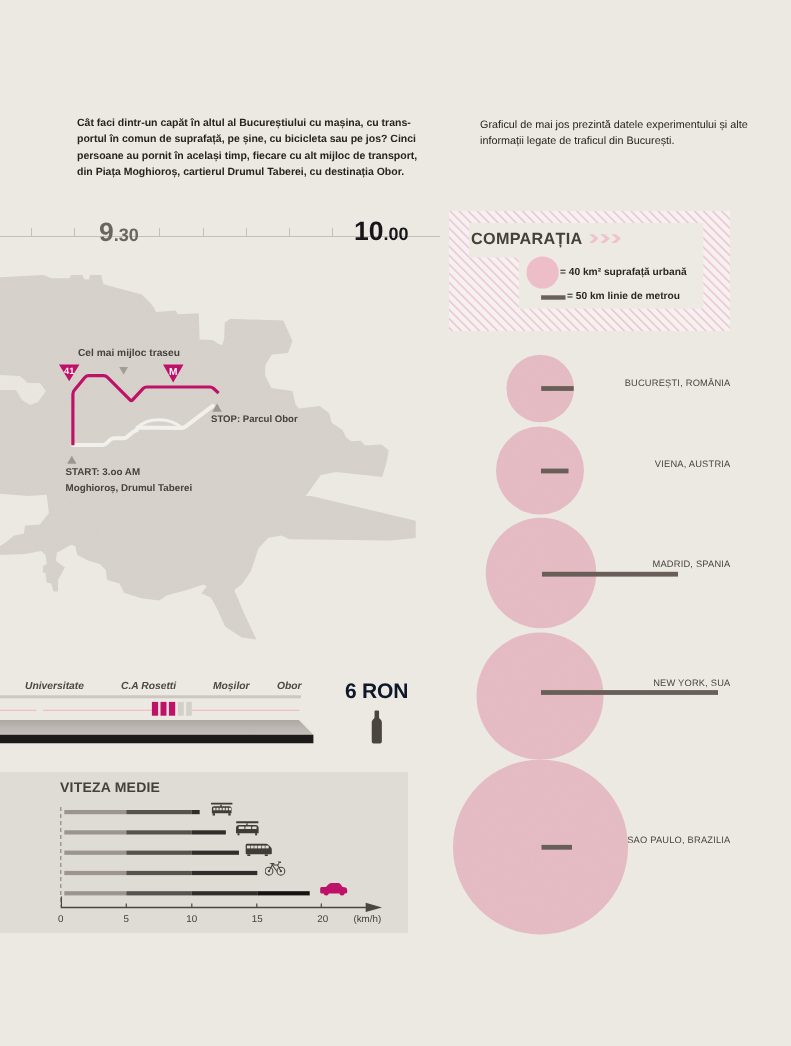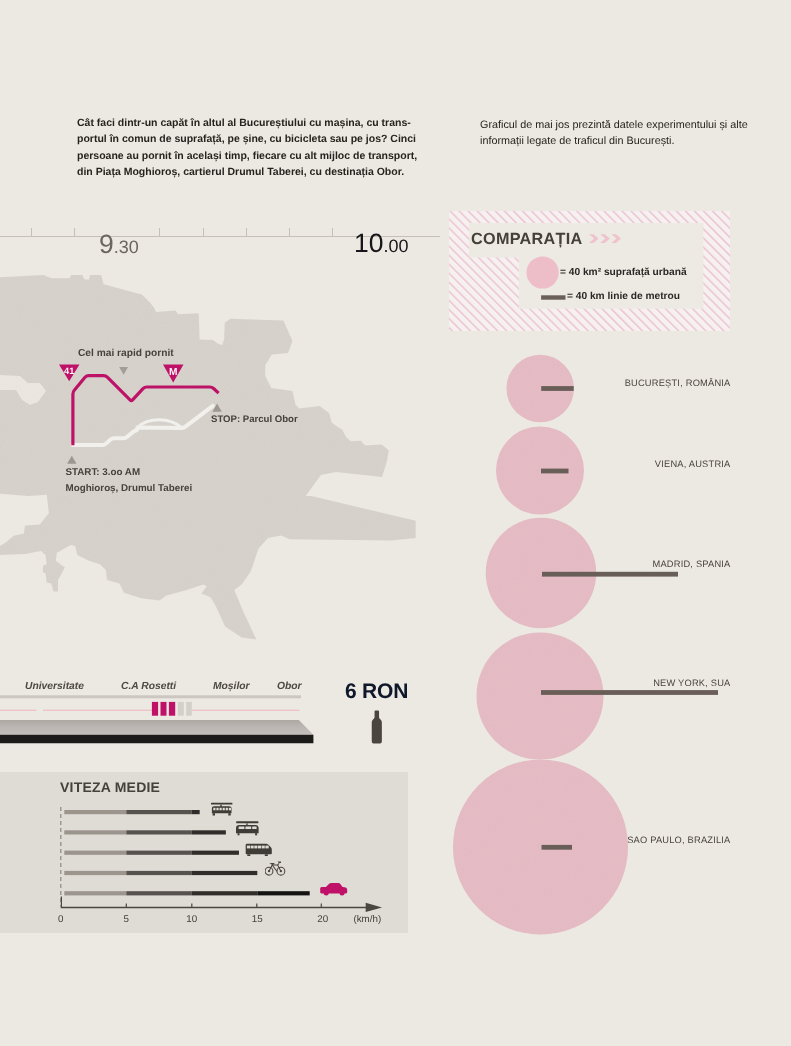--- a/index.html
+++ b/index.html
@@ -10,21 +10,21 @@
   .abs{position:absolute;}
   svg{display:block;}
 
   
   #intro-left{left:77px;top:115px;width:352px;font-size:10.5px;font-weight:bold;line-height:16.3px;
               color:#26231F;white-space:pre-line;}
   #intro-right{left:448px;top:117px;width:290px;font-size:10.8px;font-weight:normal;line-height:16.3px;
                color:#26231F;white-space:pre-line;margin-left:32px;}
 
   
-  .timelbl{position:absolute;font-weight:400;white-space:nowrap;margin-top:12px;}
+  .timelbl{position:absolute;font-weight:700;white-space:nowrap;}
   #lbl930{left:99px;top:217px;color:#6A655E;}
   #lbl1000{left:354px;top:216px;color:#17161A;}
   .big{font-size:26.5px;} .sm{font-size:18px;}
 
   
   .complegend{position:absolute;font-size:10.2px;font-weight:bold;color:#2A2724;white-space:nowrap;}
   .stationlbl{position:absolute;font-size:10.3px;font-style:italic;font-weight:bold;color:#4C4842;white-space:nowrap;}
   .maplabel{position:absolute;font-weight:bold;color:#46423C;white-space:nowrap;}
 </style>
 </head>
@@ -78,21 +78,21 @@
            L181.5,177.9 Q184.0,177.9 185.8,176.4 L212.8,155.8"></path>
 
   <path fill="none" stroke="#F2F0EC" stroke-width="3.0" stroke-linecap="butt" stroke-linejoin="round" d="M137.6,177.3 C148.5,167.0 169.5,167.2 182.0,177.8"></path>
 
   <path fill="none" stroke="#BE1268" stroke-width="3.2" stroke-linecap="butt" stroke-linejoin="round" d="M72.9,195.2 L72.9,144.0 Q72.9,141.8 74.3,140.2 L85.0,127.3
            Q86.5,125.6 88.8,125.6 L103.5,125.6 Q105.8,125.6 107.3,127.2 L130.0,149.8
            Q131.3,151.1 132.6,149.8 L143.0,138.6 Q144.6,137.0 146.8,137.0
            L209.8,137.0 Q212.0,137.0 213.6,138.5 L218.6,143.2"></path>
 </svg>
 
-<div class="abs maplabel" id="lbl-route" style="left:78px;top:348px;font-size:10.2px;">Cel mai rapid pornit</div>
+<div class="abs maplabel" id="lbl-route" style="left:78px;top:348px;font-size:10.2px;">Cel mai mijloc traseu</div>
 
 <svg class="abs" style="left:58px;top:363px" width="128" height="22">
   <g>
     <polygon points="1,1.4 21.5,1.4 11.2,18.2" fill="#BE1268"></polygon>
     <text x="11.2" y="11.0" text-anchor="middle" font-family="Liberation Sans, sans-serif" font-size="9.2" font-weight="bold" fill="#FBF4F6">41</text>
   </g>
   <g>
     <polygon points="105,1.4 125.5,1.4 115.2,19.5" fill="#BE1268"></polygon>
     <text x="115.2" y="11.8" text-anchor="middle" font-family="Liberation Sans, sans-serif" font-size="10.2" font-weight="bold" fill="#FBF4F6">M</text>
   </g>
@@ -284,21 +284,21 @@
   <g fill="#EFC2CD">
     <path d="M140.0,23.2 L144.5,23.2 L149.6,27.6 L144.5,32.0 L140.0,32.0 L145.1,27.6 Z"></path>
     <path d="M151.2,23.2 L155.7,23.2 L160.8,27.6 L155.7,32.0 L151.2,32.0 L156.3,27.6 Z"></path>
     <path d="M162.4,23.2 L166.9,23.2 L172.0,27.6 L166.9,32.0 L162.4,32.0 L167.5,27.6 Z"></path>
   </g>
   <circle cx="93.6" cy="61.5" r="16.1" fill="#EDBDC8"></circle>
   <rect x="92.1" y="84.3" width="24.4" height="4.4" fill="#6A5F59"></rect>
 </svg>
 <div class="abs" id="comp-title" style="left:471px;top:230px;font-size:16.2px;font-weight:bold;color:#454039;letter-spacing:0.3px;">COMPARAȚIA</div>
 <div class="abs complegend" style="left:560px;top:266.5px">= 40 km² suprafață urbană</div>
-<div class="abs complegend" style="left:567px;top:291px">= 40 km linie de metrou</div>
+<div class="abs complegend" style="left:567px;top:291px">= 50 km linie de metrou</div>
 
 <svg class="abs" id="bubble-chart" style="left:440px;top:340px" width="351" height="610">
   <defs>
     <filter id="grain2" x="-2%" y="-2%" width="104%" height="104%">
       <feTurbulence type="fractalNoise" baseFrequency="0.85" numOctaves="3" result="n"></feTurbulence>
       <feColorMatrix in="n" type="saturate" values="0"></feColorMatrix>
       <feComponentTransfer result="g">
           <feFuncA type="linear" slope="0.08"></feFuncA>
         </feComponentTransfer>
       <feComposite in="g" in2="SourceGraphic" operator="in" result="gr"></feComposite>

